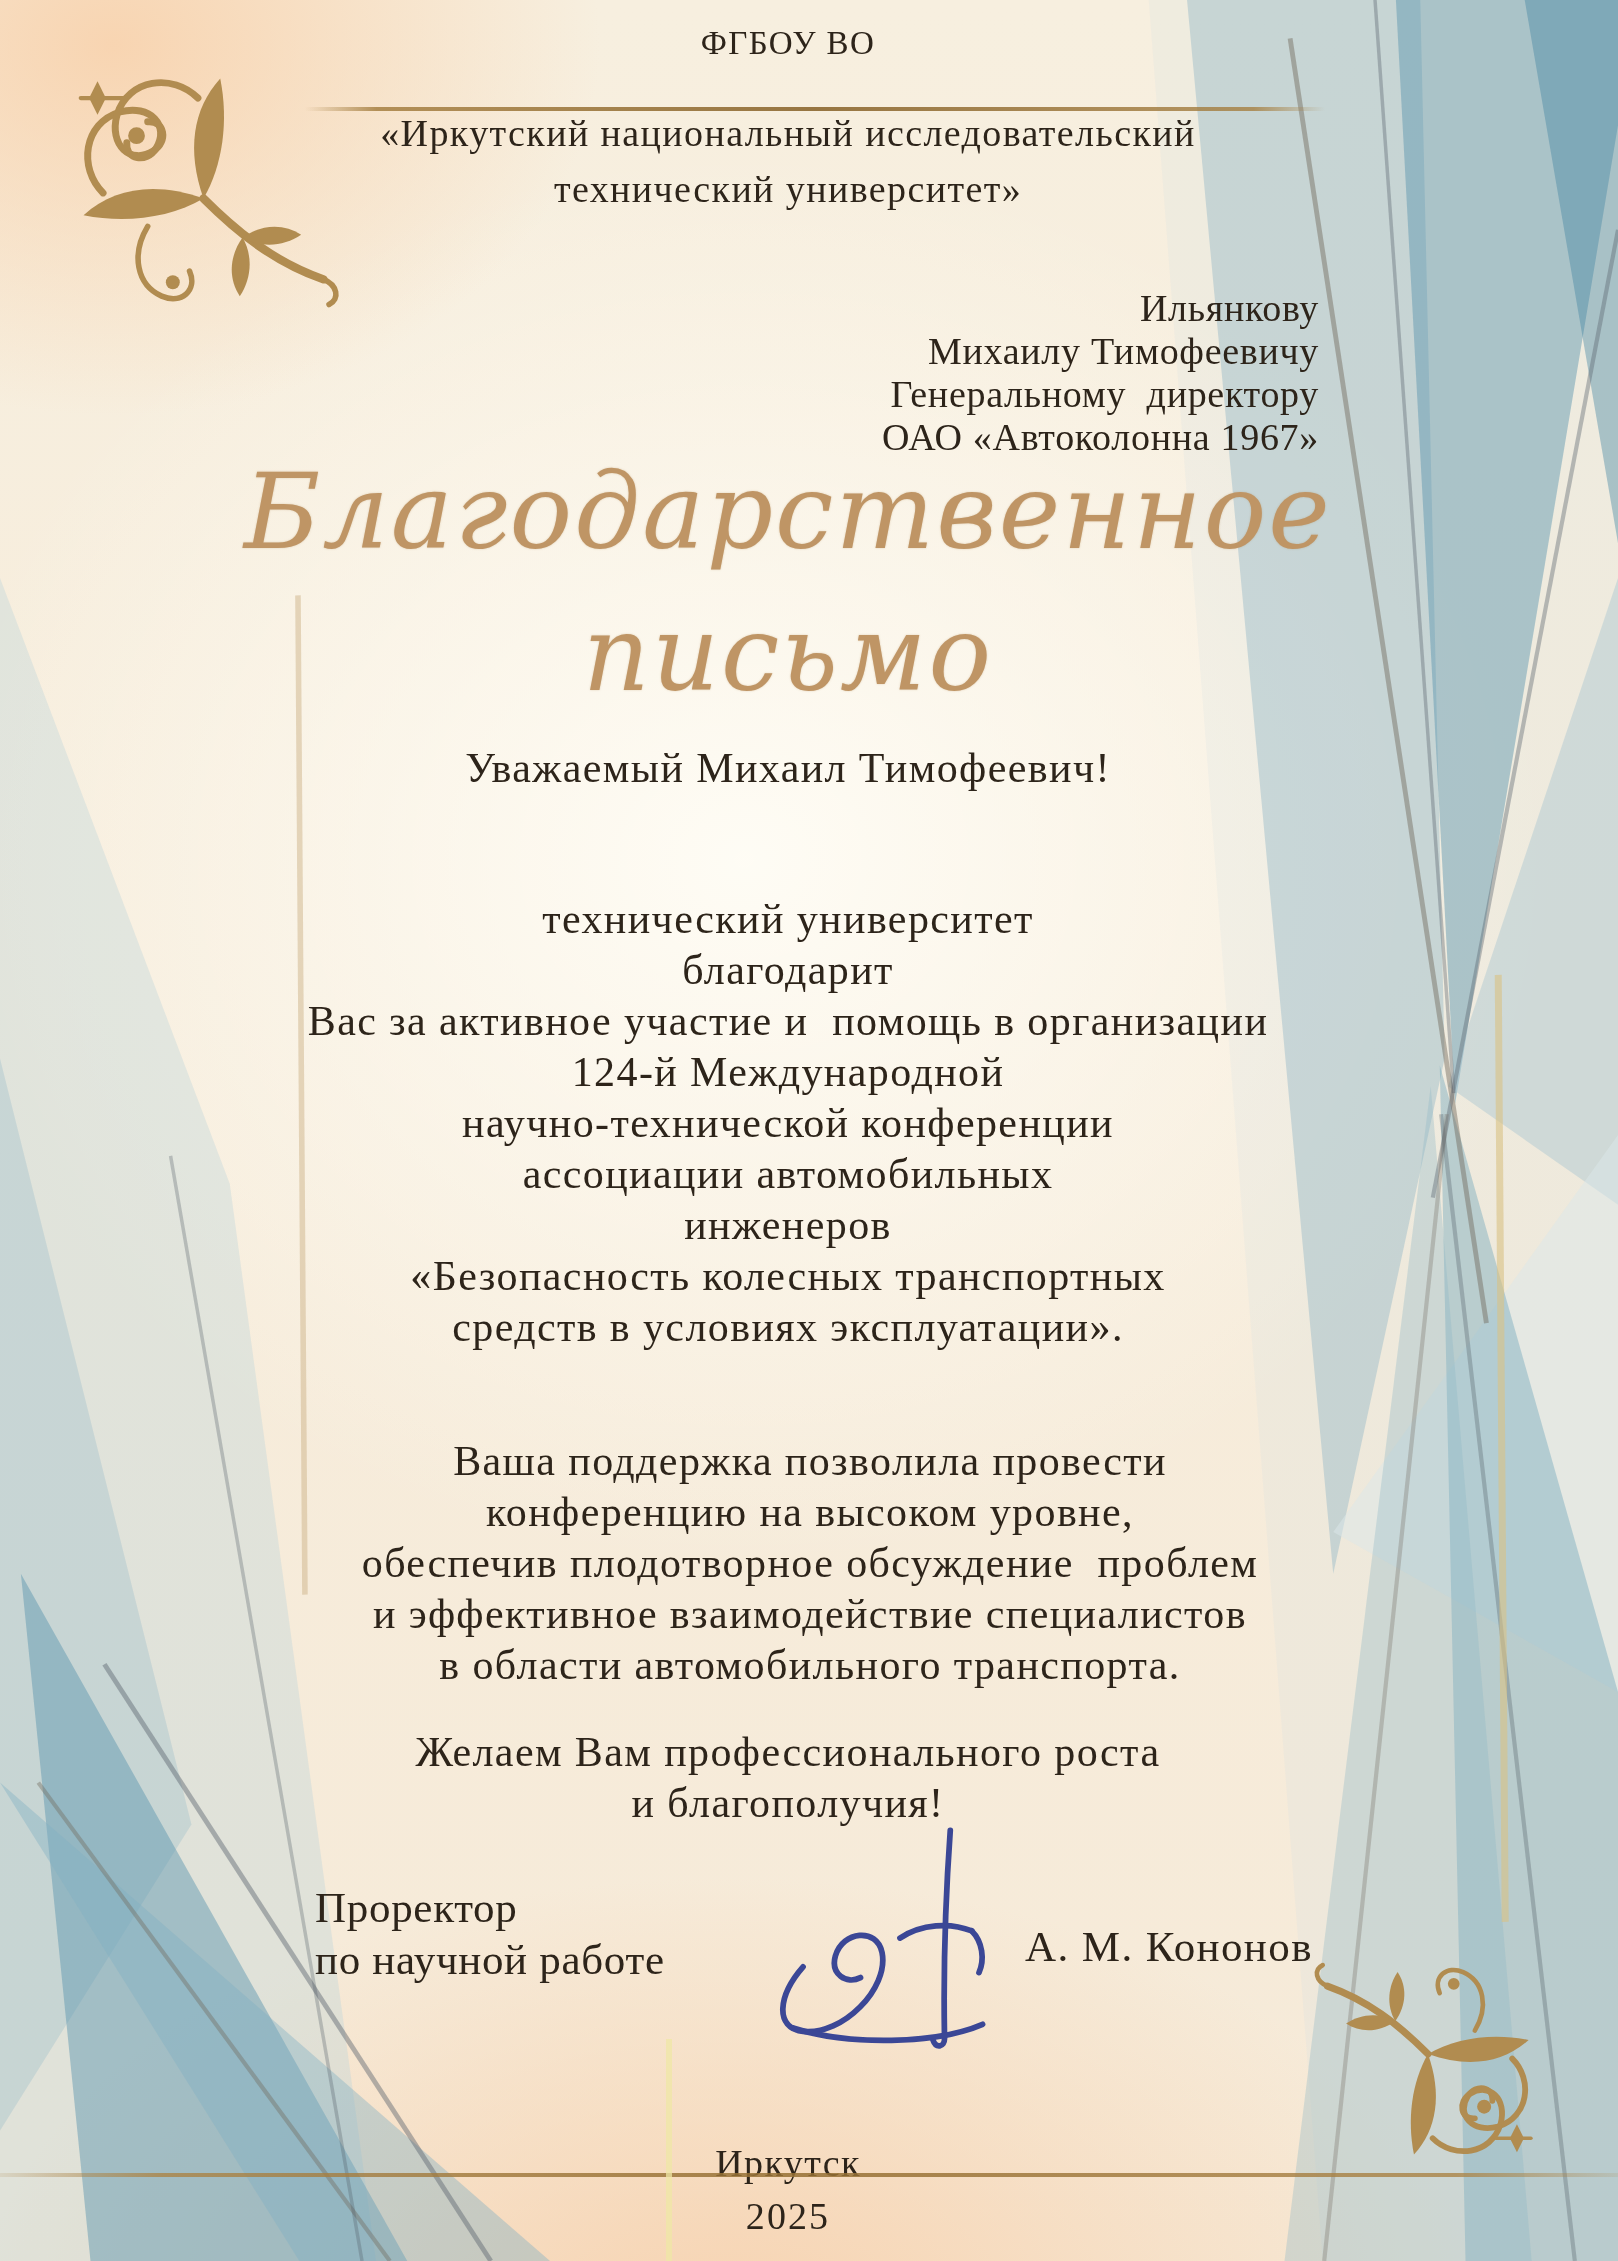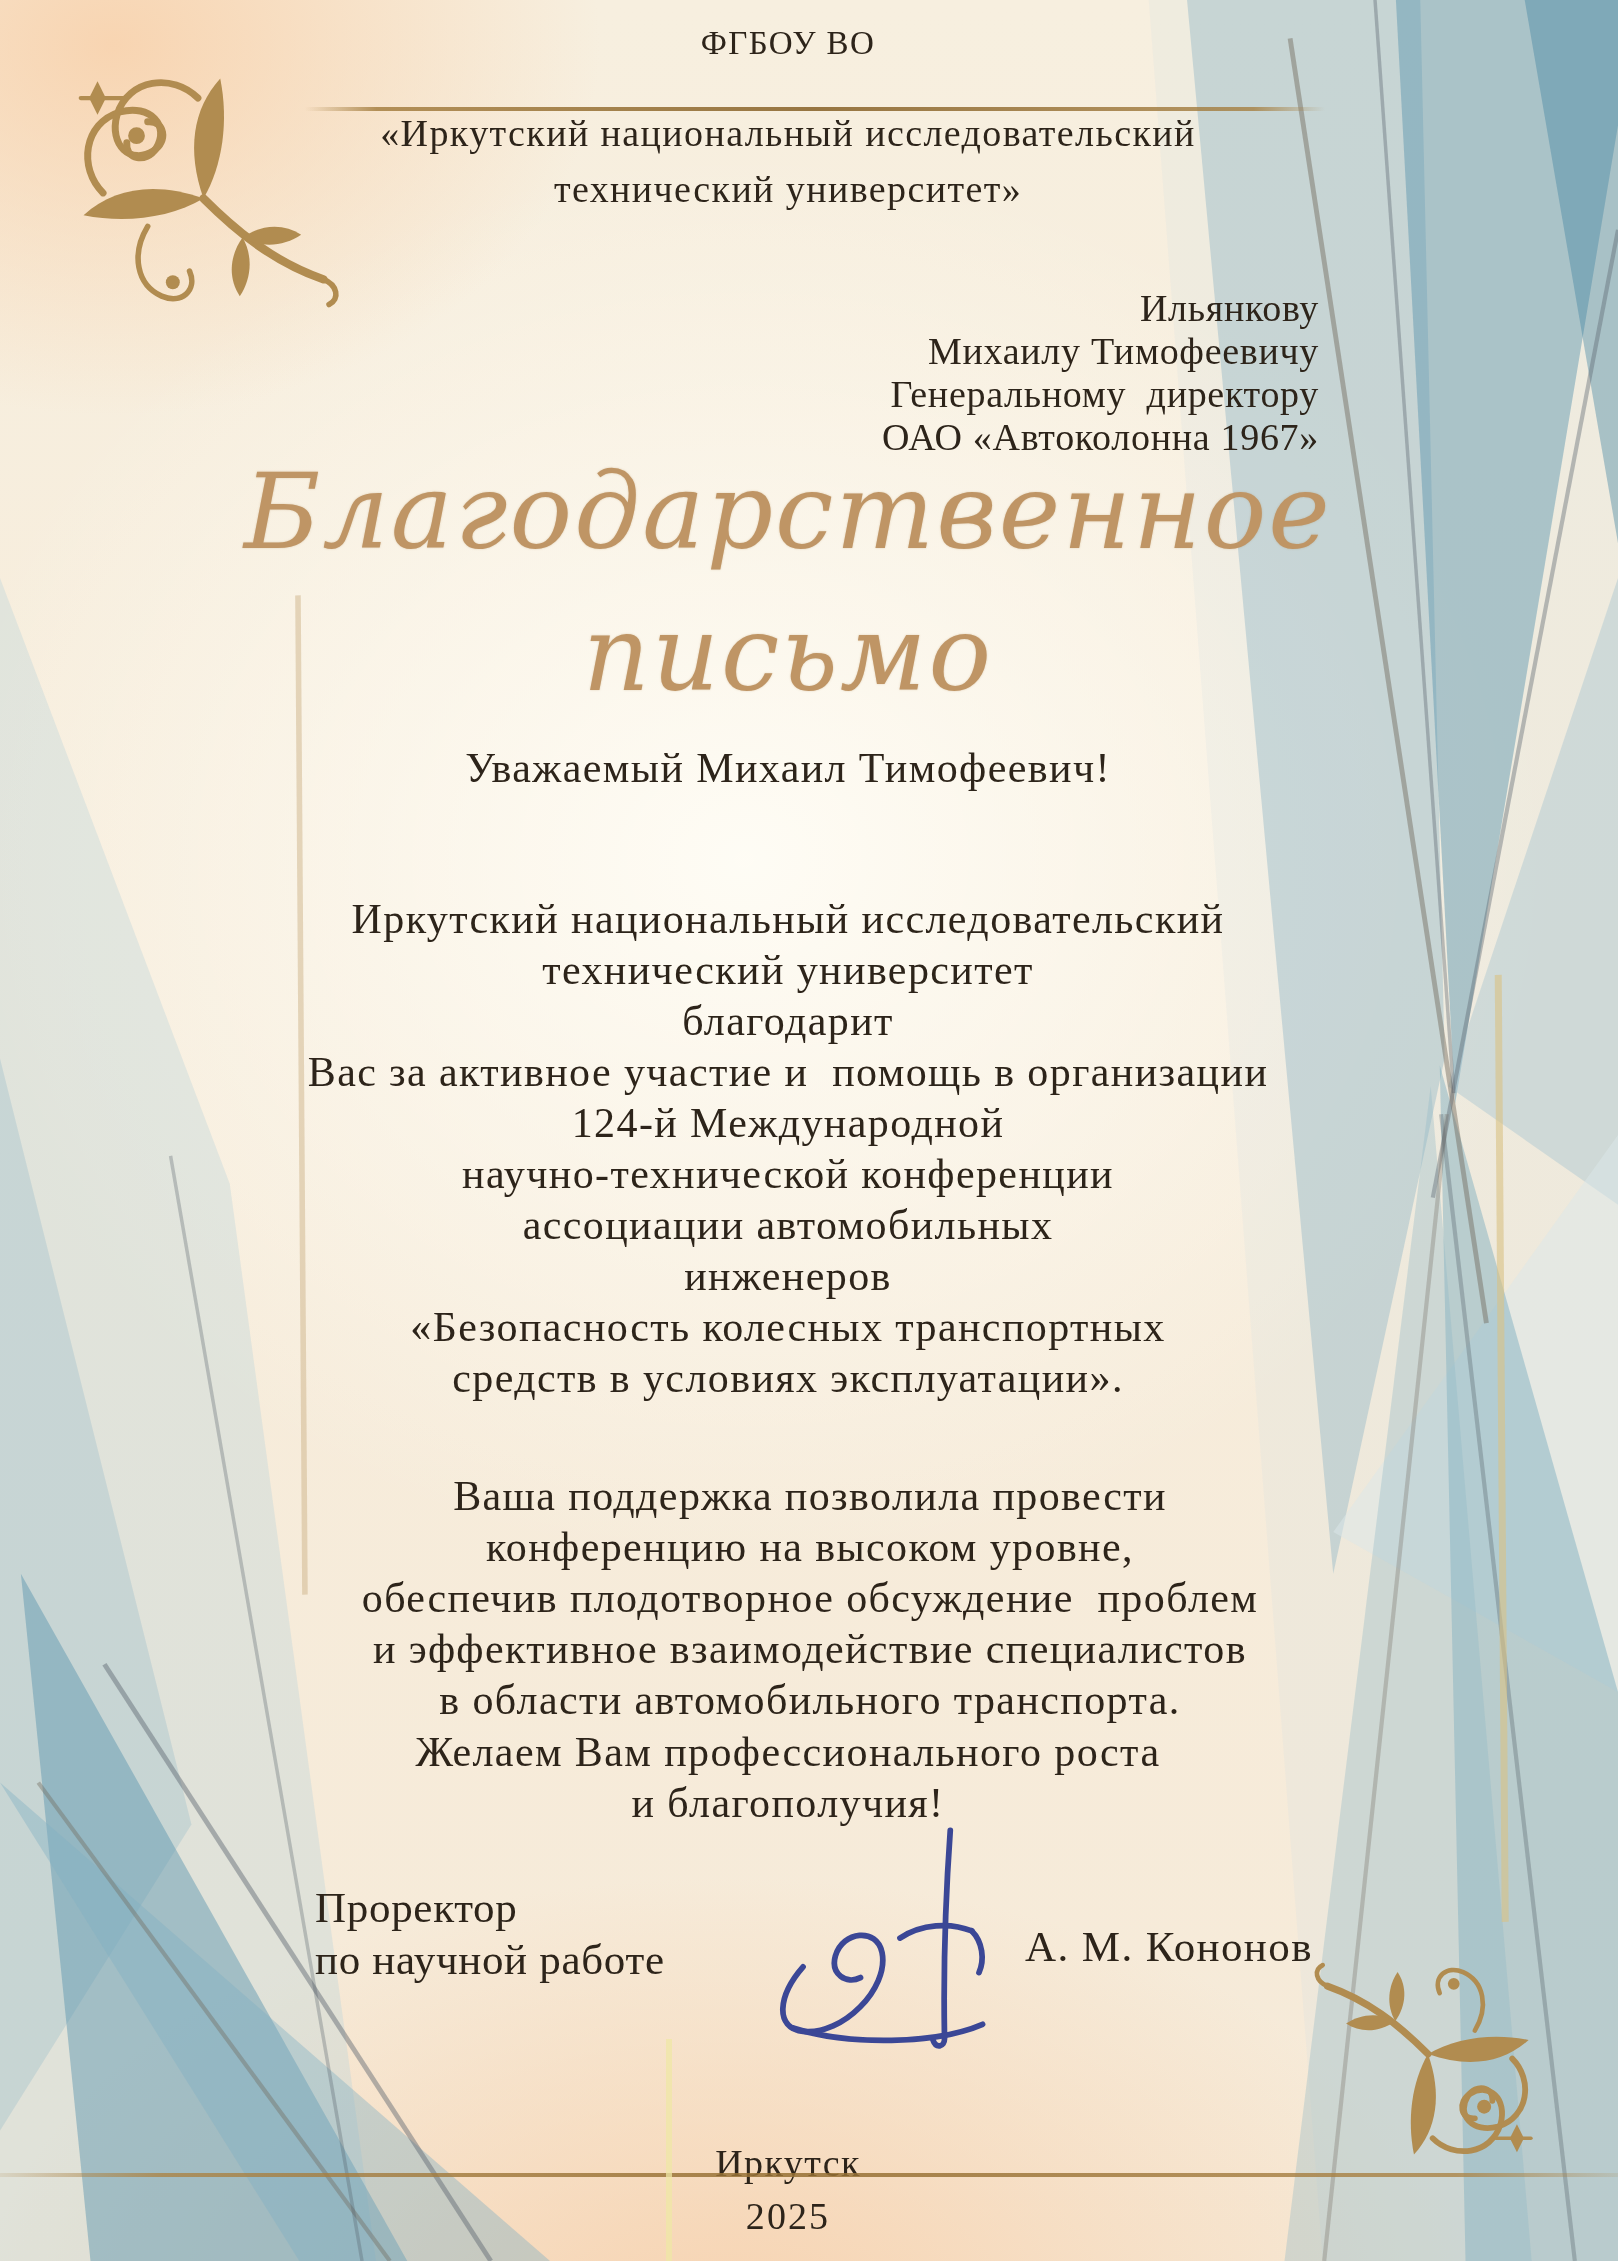--- a/index.html
+++ b/index.html
@@ -31,21 +31,21 @@
 
   .title-line{color:#bf9565;font-family:"DejaVu Serif","Liberation Serif",serif;
     font-style:italic;letter-spacing:2.1px;text-shadow:0 0 2.1px rgba(170,125,70,.35);}
   .title1{top:451px;font-size:104px;}
   .title2{top:593px;font-size:104px;}
 
   .salutation{top:744px;font-size:42px;letter-spacing:1.4px;}
 
   .para{font-size:42px;line-height:51px;letter-spacing:1.4px;}
   .para1{top:894px;}
-  .para2{top:1471px;padding-left:44px;}
+  .para2{top:1436px;padding-left:44px;}
   .para3{top:1699px;margin-top:28px;}
 
   .sig-position{top:1882px;left:315px;font-size:43px;line-height:52px;letter-spacing:0.7px;text-align:left;}
   .sig-name{top:1922px;left:1025px;font-size:43px;letter-spacing:1.4px;}
   .signature-svg{top:1816px;left:733px;width:334px;height:237px;}
 
   .footer-city{top:2103px;font-size:38px;letter-spacing:1.4px;margin-top:38px;}
   .footer-year{top:2194px;font-size:38px;letter-spacing:2.1px;}
   .rule-bottom{
     top:2173px;left:0;width:1618px;height:3.5px;
@@ -130,21 +130,20 @@
     <span class="line">Генеральному  директору</span>
     <span class="line">ОАО «Автоколонна 1967»</span>
   </div>
 
   <div class="abs ctr title-line title1">Благодарственное</div>
   <div class="abs ctr title-line title2">письмо</div>
 
   <div class="abs ctr salutation">Уважаемый Михаил Тимофеевич!</div>
 
   <div class="abs ctr para para1">
-    <span class="line">Иркутский национальный исследовательский</span>
     <span class="line">технический университет</span>
     <span class="line">благодарит</span>
     <span class="line">Вас за активное участие и  помощь в организации</span>
     <span class="line">124-й Международной</span>
     <span class="line">научно-технической конференции</span>
     <span class="line">ассоциации автомобильных</span>
     <span class="line">инженеров</span>
     <span class="line">«Безопасность колесных транспортных</span>
     <span class="line">средств в условиях эксплуатации».</span>
   </div>

